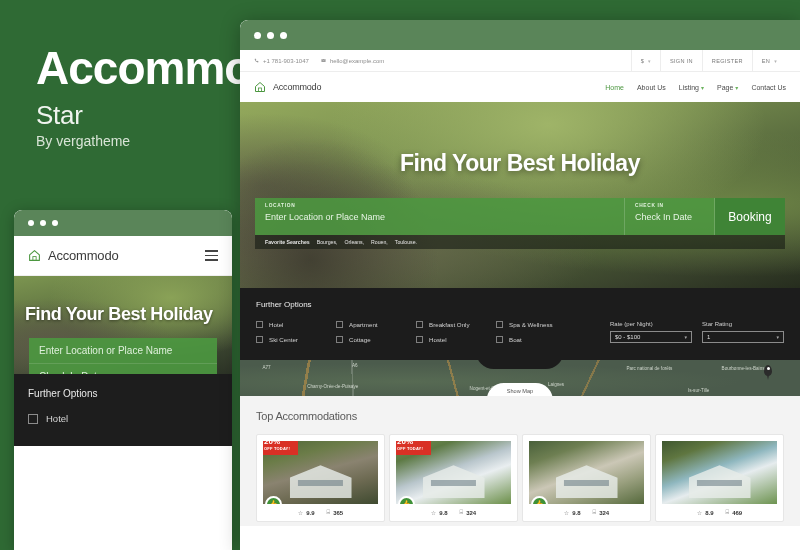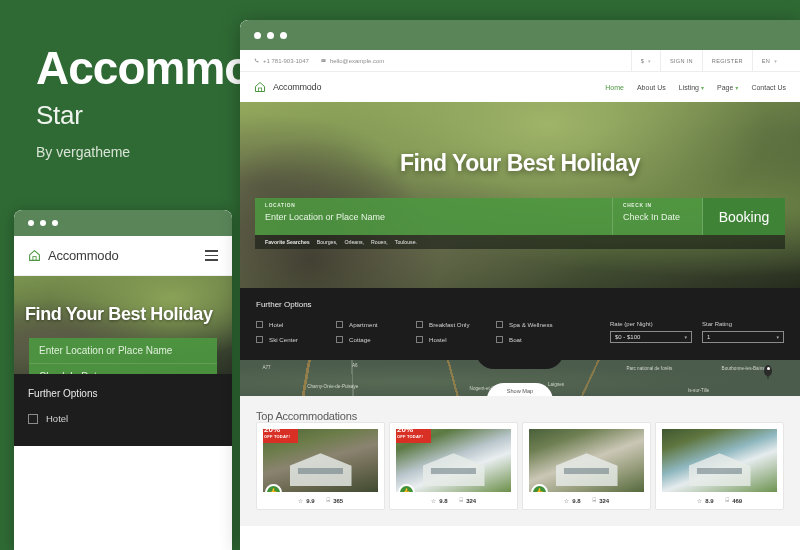--- a/index.html
+++ b/index.html
@@ -14,21 +14,21 @@
   .promo { position: absolute; left: 36px; top: 44px; z-index: 5; }
   .promo-title {
     font-size: 46px; font-weight: bold; color: #ffffff;
     letter-spacing: -1px; line-height: 1.05; white-space: nowrap;
   }
   .promo-sub {
     font-size: 26px; color: #f0f4ef; font-weight: 400;
     margin-top: 8px; letter-spacing: -0.3px;
   }
   .promo-by {
-    font-size: 14px; color: #d8e4d6; margin-top: 13px; font-weight: 400;
+    font-size: 14px; color: #d8e4d6; margin-top: 2px; font-weight: 400;
   }
 
   
   .winbar {
     background: #5a8559;
     display: flex; align-items: center;
     padding-left: 14px;
   }
   .dot { width: 7px; height: 7px; border-radius: 50%; background: #fff; margin-right: 6px; }
 
@@ -150,22 +150,22 @@
     display: flex; flex-direction: column; justify-content: flex-start;
     border-right: 1px solid rgba(255,255,255,.18);
   }
   .sb-label { font-size: 4.8px; color: #e3f3df; letter-spacing: .7px; font-weight: bold; }
   .sb-value { font-size: 9px; color: #e7f4e4; margin-top: 4px; }
   .sb-loc { flex: 1; }
   .sb-checkin { width: 90px; }
   .sb-nights { width: 92px; }
   .sb-spin { position: absolute; right: 7px; top: 5px; color: #d5ead1; font-size: 6px; line-height: 9px; }
   .sb-book {
-    width: 82px; background: #3f8436; color: #fff;
-    display: flex; align-items: center; justify-content: center; font-size: 14px;
+    width: 70px; background: #3f8436; color: #fff;
+    display: flex; align-items: center; justify-content: center; font-size: 12px;
   }
   .fav {
     position: absolute; left: 15px; right: 15px; top: 133px;
     background: rgba(22,26,20,.6); padding: 4px 10px;
     font-size: 5.2px; color: #e6e6e6; display: flex; gap: 7px;
   }
   .fav b { font-weight: bold; }
 
   .further {
     background: #1c1c1c; padding: 12px 16px 10px; height: 72px;
@@ -224,21 +224,21 @@
     white-space: nowrap;
   }
   .tab-showmap {
     position: absolute; left: 50%; transform: translateX(-50%); bottom: -4px;
     background: #fff; color: #555; font-size: 5.6px;
     padding: 5px 20px 6px; border-radius: 40px 40px 0 0; z-index: 3;
     white-space: nowrap;
   }
 
   .listing { background: #f3f3f3; padding: 14px 16px 0; height: 130px; }
-  .listing-title { font-size: 11px; color: #5a5a5a; letter-spacing: -.2px; }
+  .listing-title { font-size: 11px; color: #5a5a5a; margin-bottom: 12px; letter-spacing: -.2px; }
   .cards { display: flex; gap: 4px; align-items: center; }
   .card {
     width: 129px; background: #fff; border: 1px solid #e6e6e6;
     border-radius: 2px; padding: 6px 6px 0; position: relative;
   }
   .card-img { height: 63px; position: relative; overflow: hidden; }
   .badge {
     position: absolute; left: -7px; top: -7px; background: #d93025; color: #fff;
     padding: 3px 8px 4px; z-index: 4;
   }

